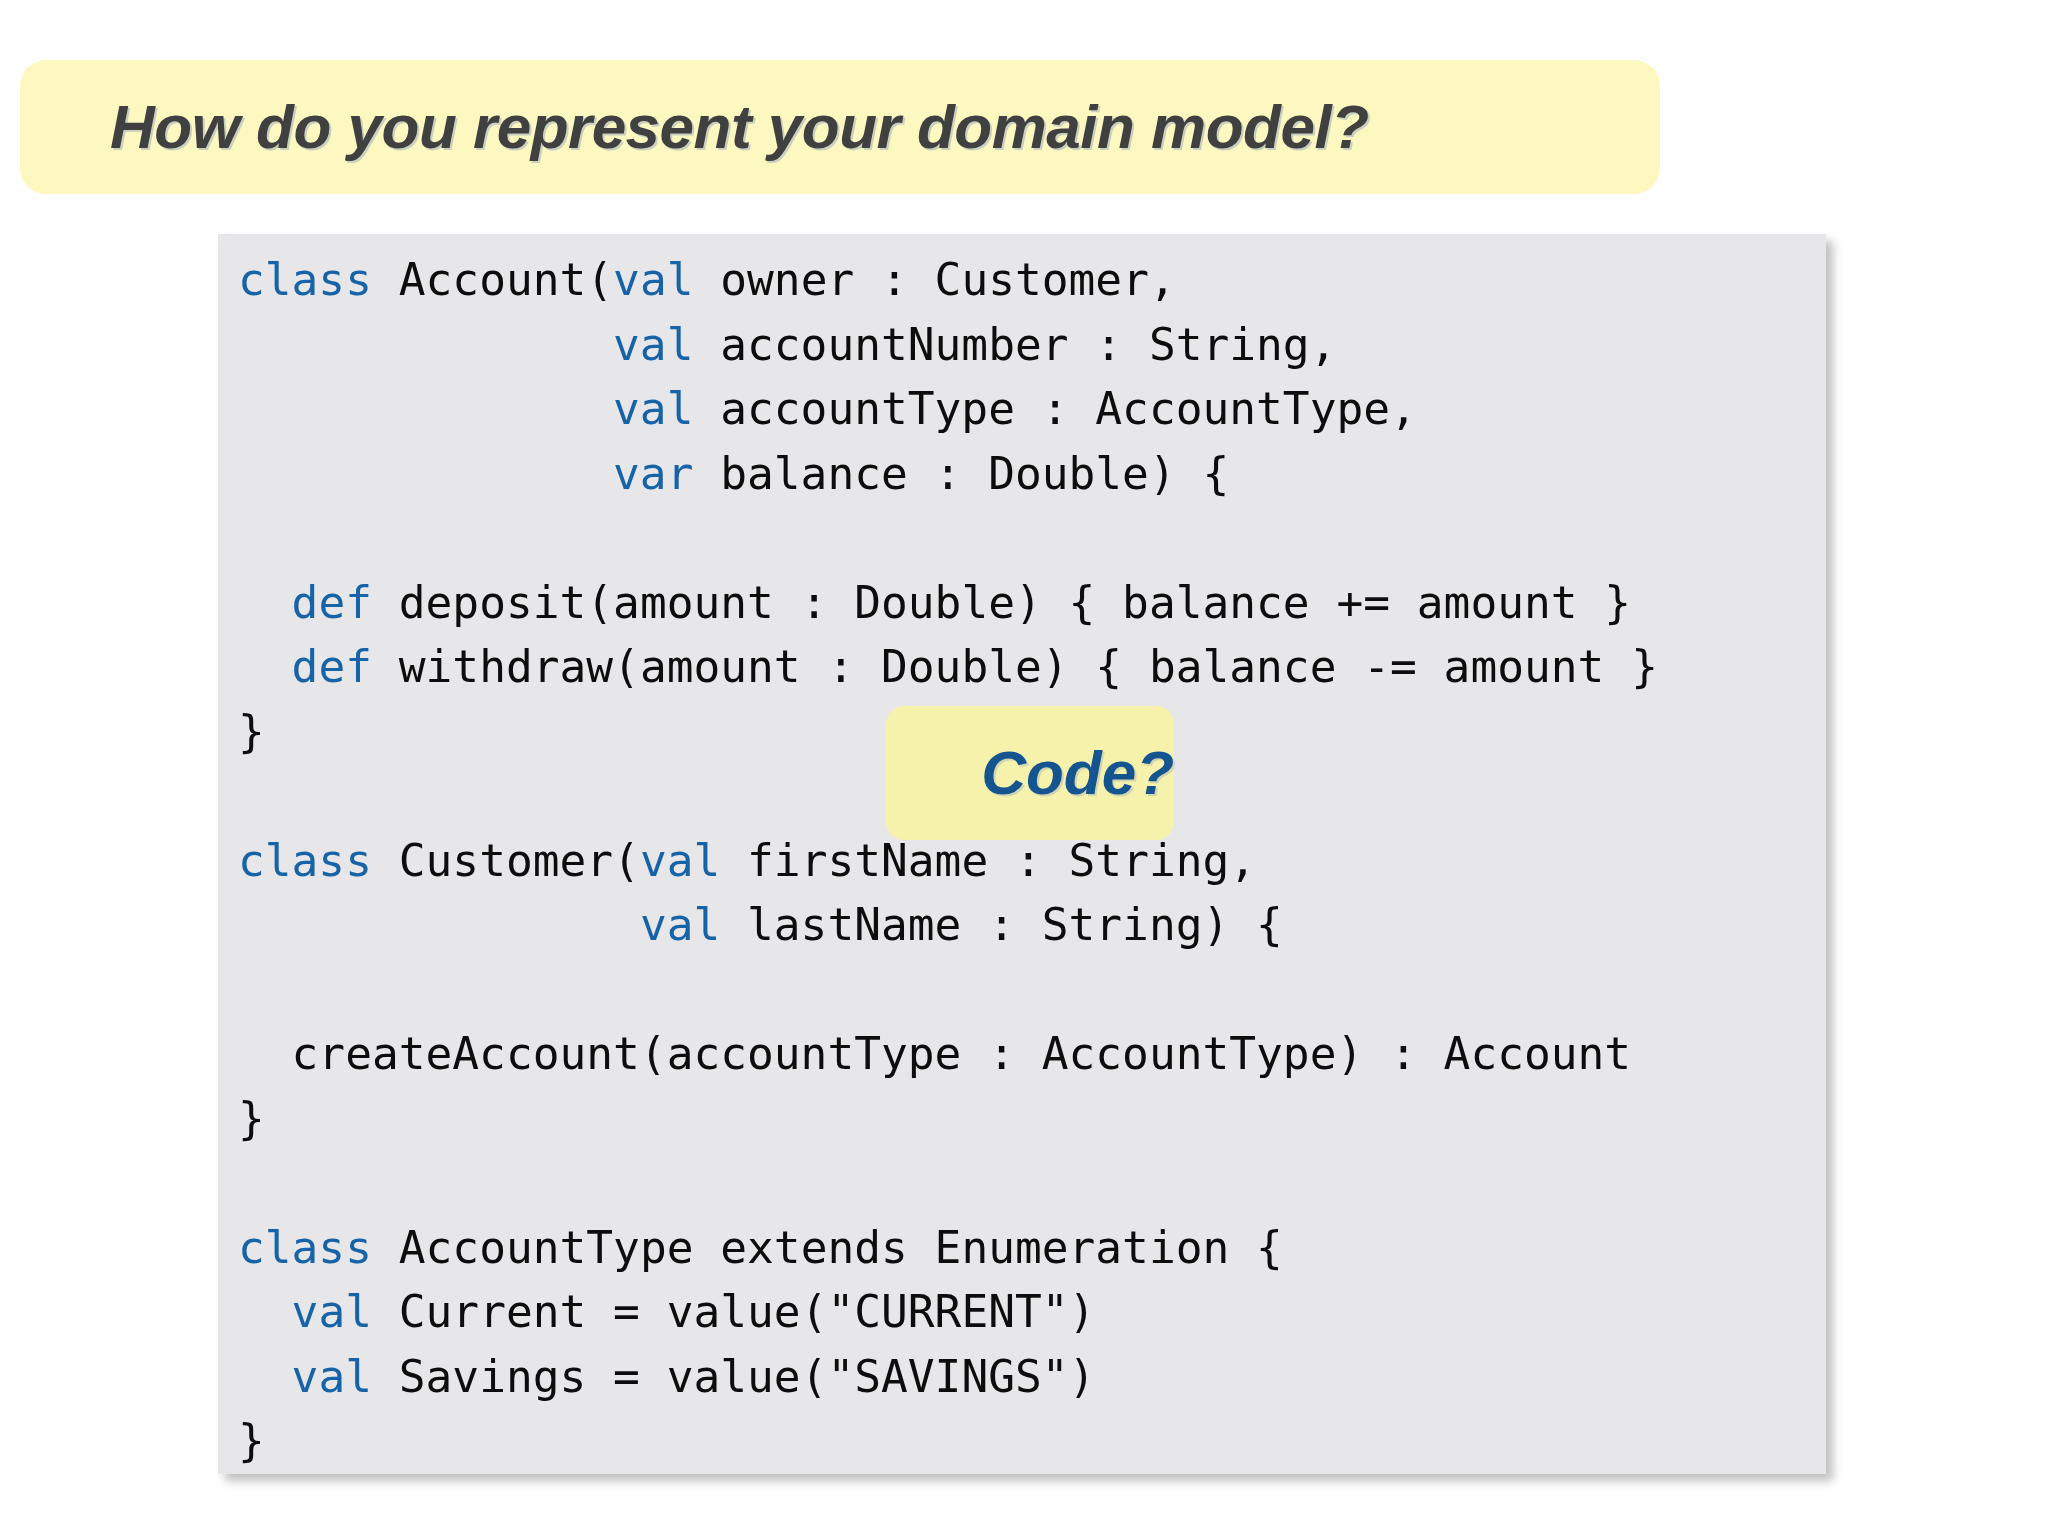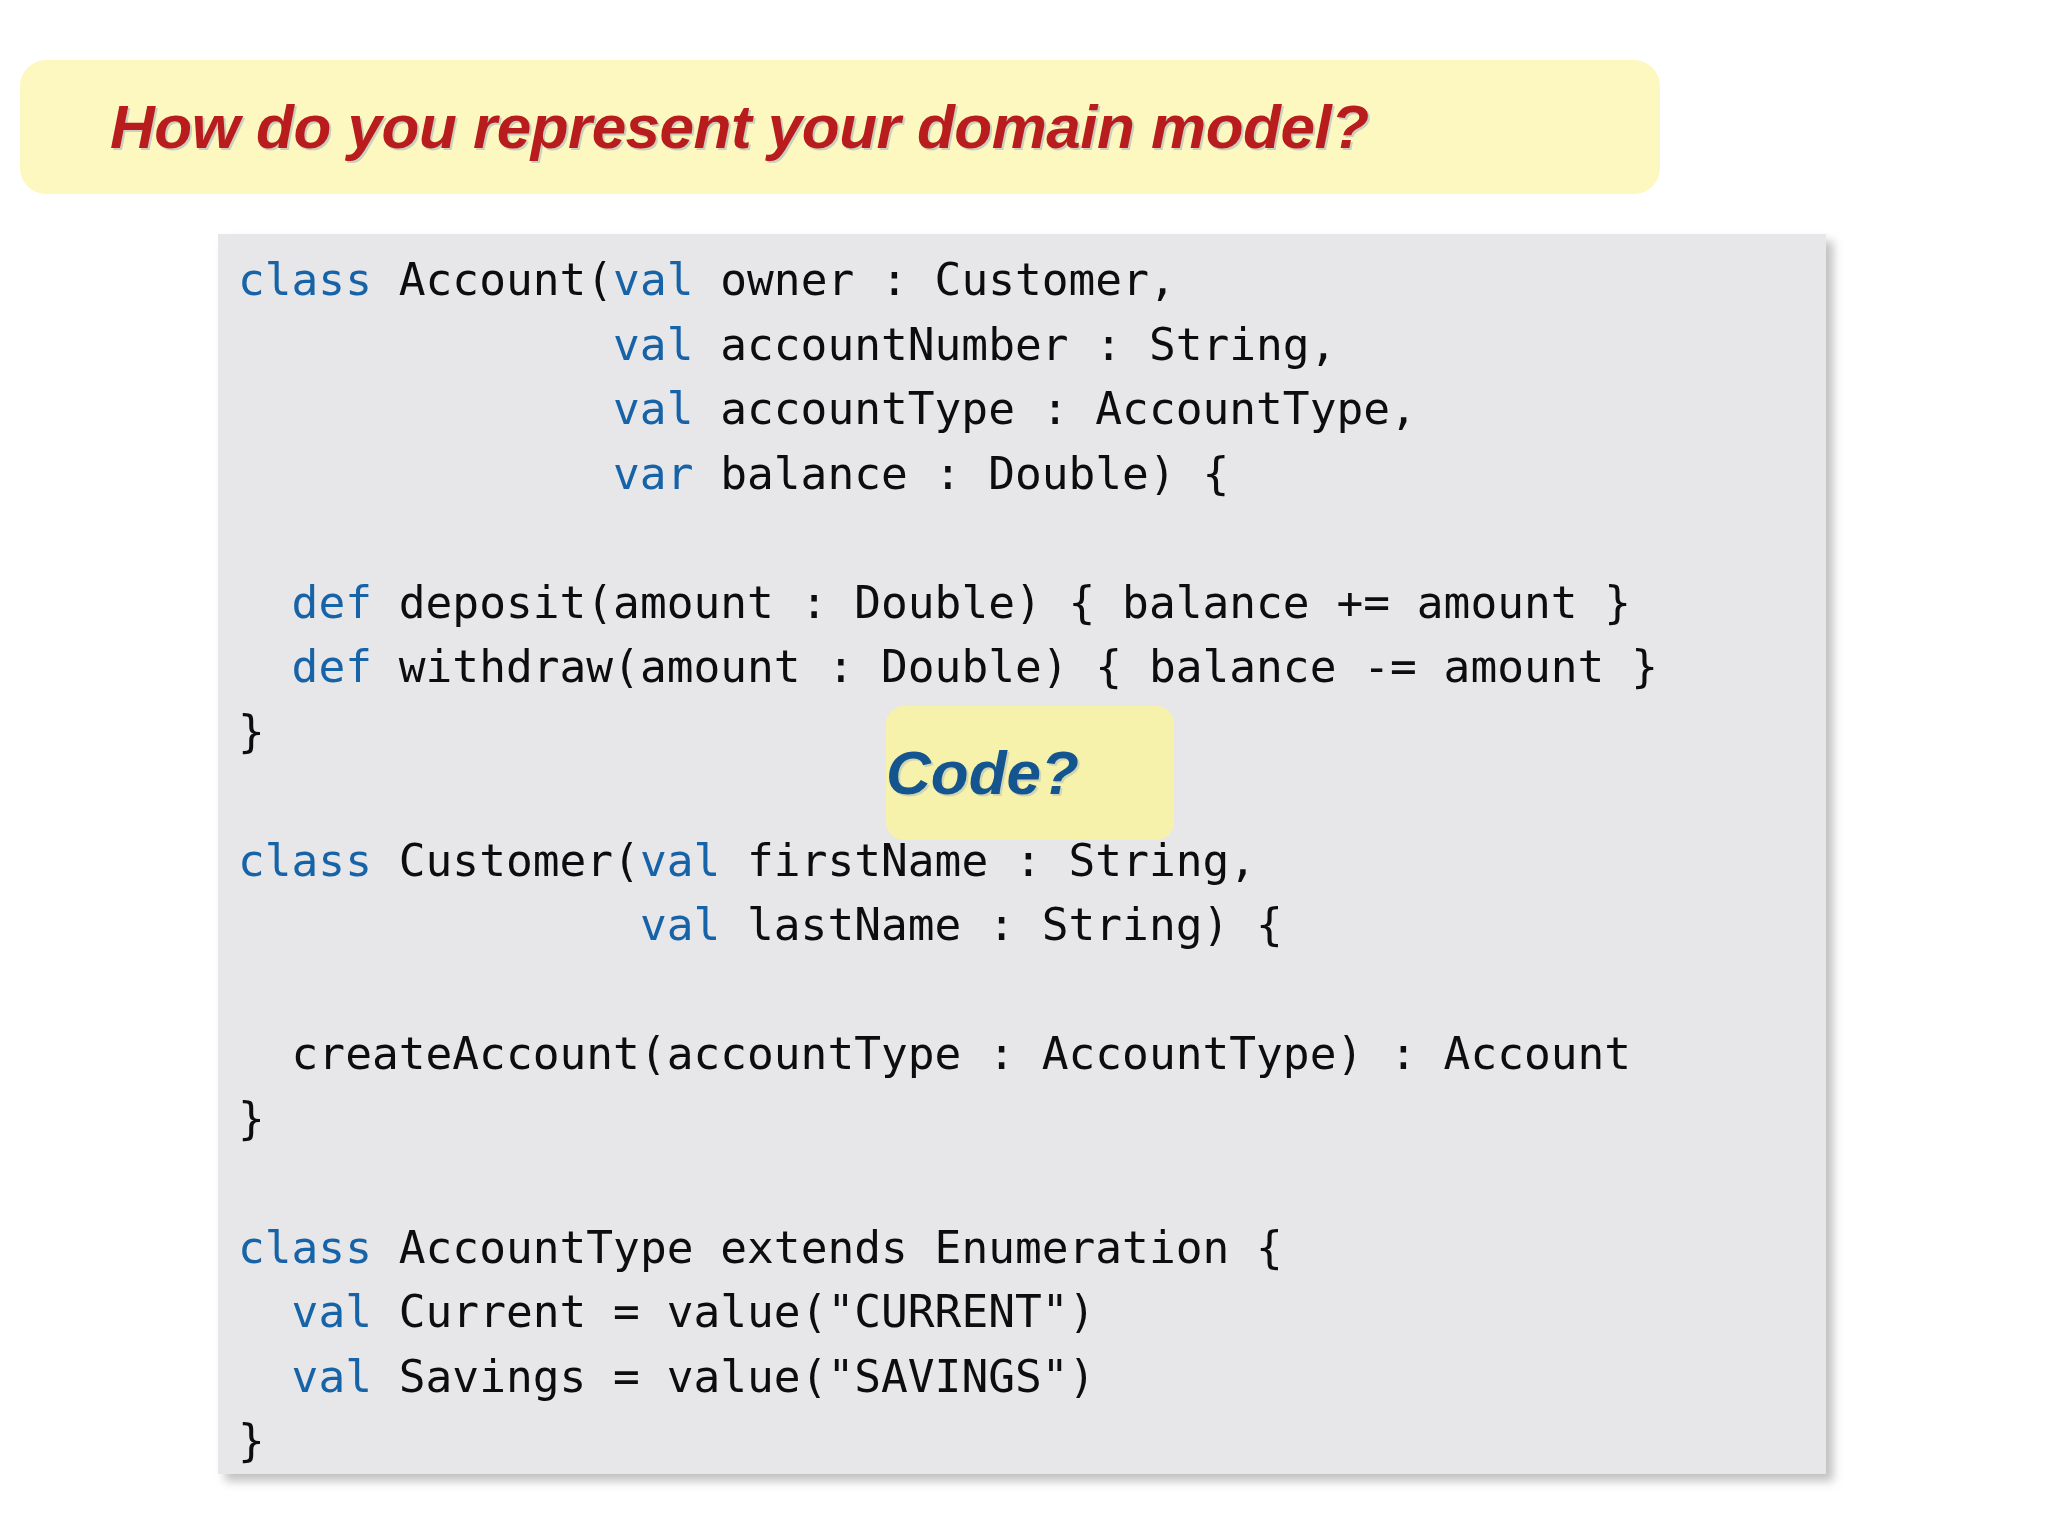--- a/index.html
+++ b/index.html
@@ -29,21 +29,21 @@
     position: absolute;
     left: 110px;
     top: 61px;
     width: 1540px;
     height: 132px;
     line-height: 132px;
     font-family: "Liberation Sans", sans-serif;
     font-size: 62px;
     font-weight: bold;
     font-style: italic;
-    color: #b91c1c;
+    color: #404040;
     letter-spacing: -0.5px;
     white-space: nowrap;
     text-shadow: 2px 2px 0 rgba(140,160,190,0.45);
   }
 
   
   #code-panel {
     position: absolute;
     left: 218px;
     top: 234px;
@@ -77,21 +77,21 @@
     background: #f7f2ab;
     border-radius: 18px;
   }
   #code-callout-label {
     position: absolute;
     left: 886px;
     top: 706px;
     width: 288px;
     height: 134px;
     line-height: 134px;
-    text-align: left;
+    text-align: right;
     font-family: "Liberation Sans", sans-serif;
     font-size: 62px;
     font-weight: bold;
     font-style: italic;
     color: #14558f;
     white-space: nowrap;
     text-shadow: 2px 2px 0 rgba(140,160,190,0.35);
   }
 </style>
 </head>

